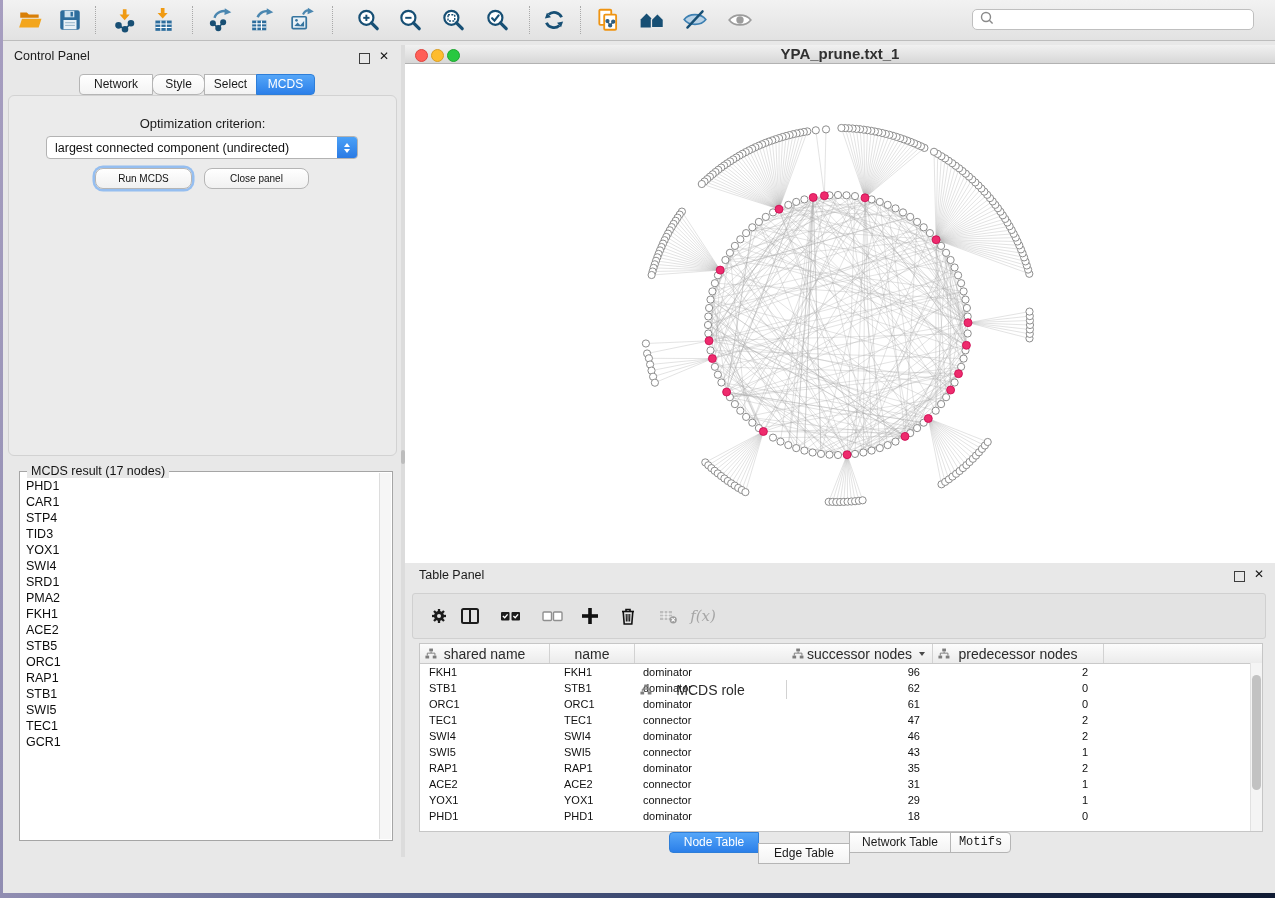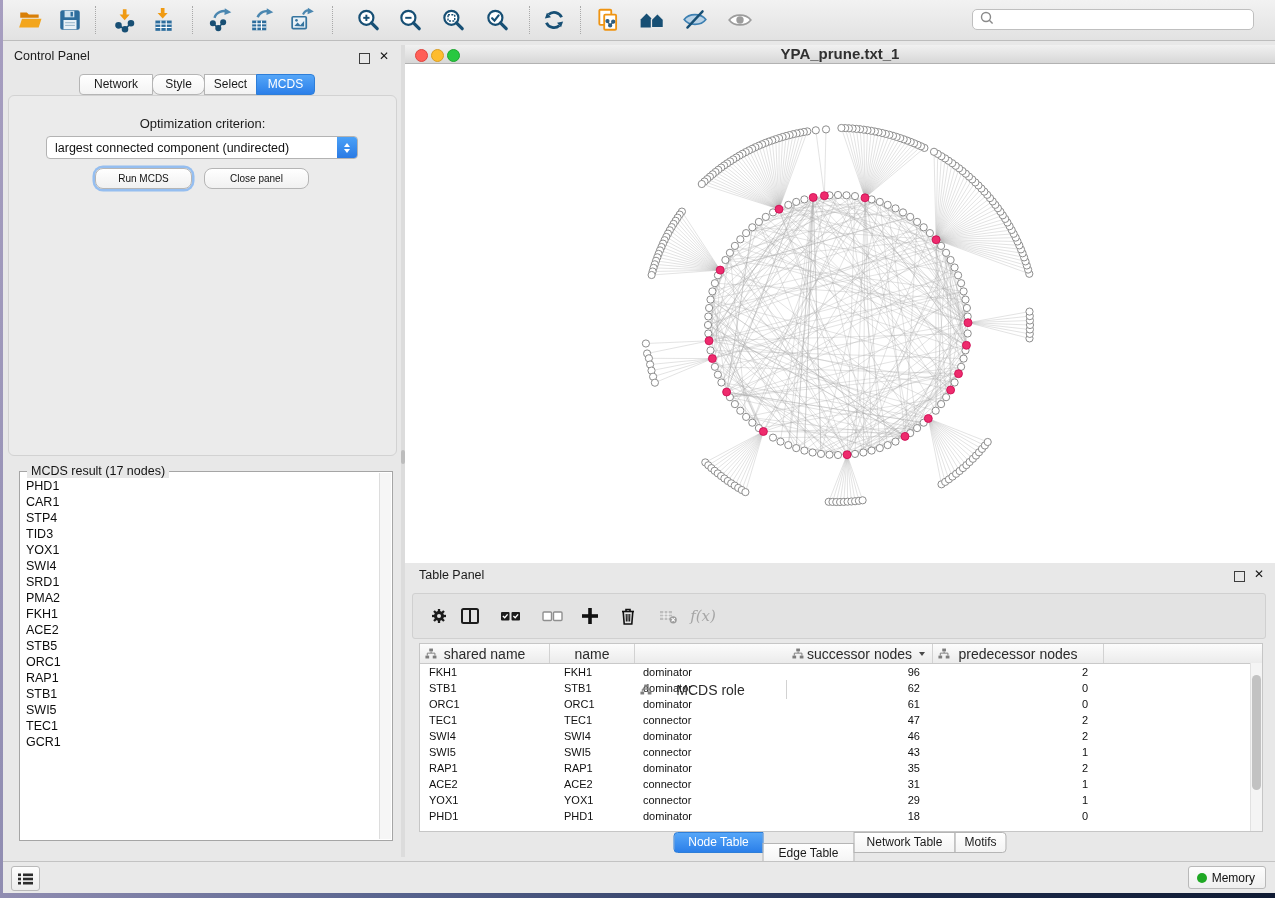--- a/index.html
+++ b/index.html
@@ -1254,36 +1254,18 @@
         </div>
       <div class="table-scroll">
           <div class="thumb"></div>
         </div>
     </div>
 
     <div class="table-tabs" id="table-tabs">
         <div class="seg-tab active" style="width: 90px;">Node Table</div>
         <div class="seg-tab" style="width: 92px; margin-top: 11px;">Edge Table</div>
         <div class="seg-tab" style="width: 102px;">Network Table</div>
-        <div class="seg-tab" style="width: 52px;">Motifs</div>
+        <div class="seg-tab" style="width: 61px; font-family: Liberation Mono, monospace;">Motifs</div>
       </div>
   </div>
 
-  <div class="status-bar">
-    <div class="list-btn">
-      <svg width="17" height="16" viewBox="0 0 17 16">
-          <g fill="#2c2c2c">
-            <rect x="1" y="2.5" width="3" height="2.6"></rect>
-            <rect x="6" y="2.5" width="10" height="2.6"></rect>
-            <rect x="1" y="6.7" width="3" height="2.6"></rect>
-            <rect x="6" y="6.7" width="10" height="2.6"></rect>
-            <rect x="1" y="10.9" width="3" height="2.6"></rect>
-            <rect x="6" y="10.9" width="10" height="2.6"></rect>
-          </g>
-        </svg>
-    </div>
-    <div class="memory-btn">
-      <span class="mem-dot"></span>
-      <span>Memory</span>
-    </div>
-  </div>
 
 </div>
 
 </body></html>

